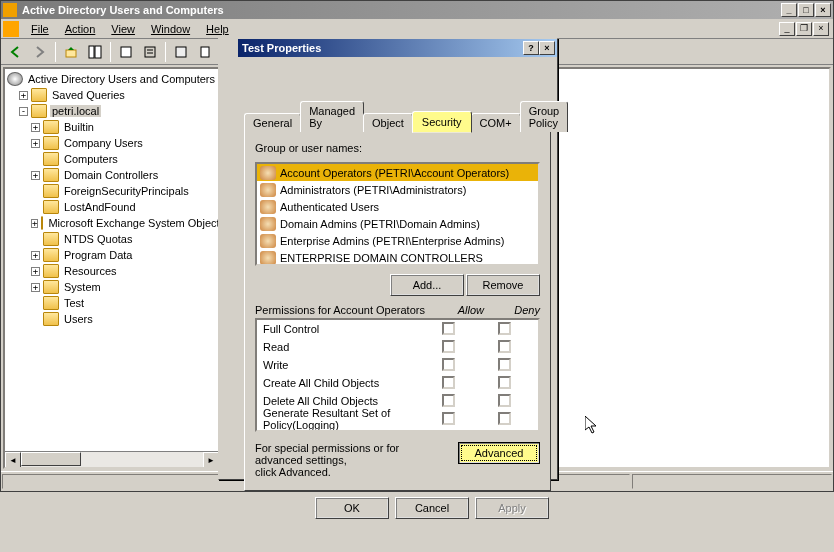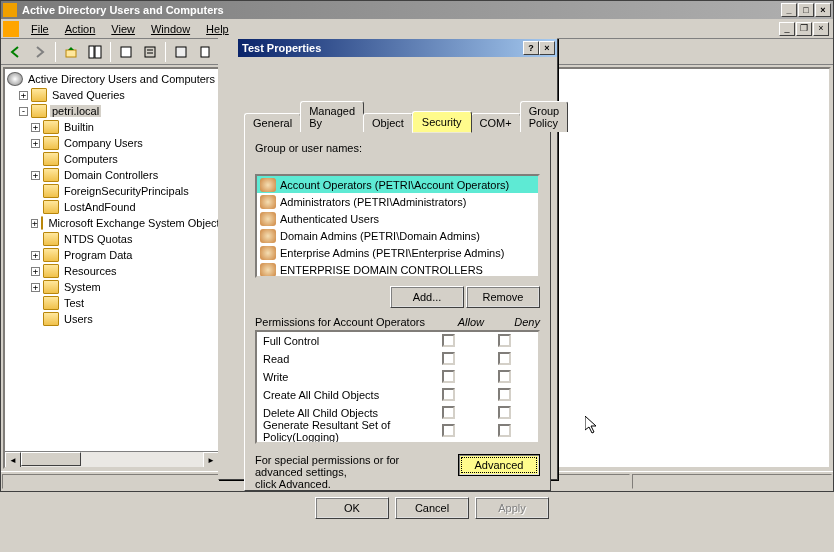--- a/index.html
+++ b/index.html
@@ -61,24 +61,24 @@
 .dialog-body { padding: 6px; }
 
 
 .tabs { display: flex; align-items: flex-end; margin-bottom: -1px; position: relative; z-index: 2; }
 .tab { padding: 3px 8px; background: #d4d0c8; border: 1px solid; border-color: #fff #404040 #808080 #fff; border-bottom: none; border-radius: 3px 3px 0 0; margin-right: -1px; cursor: default; position: relative; }
 .tab.active { background: #ece9d8; padding: 4px 9px; z-index: 3; border-bottom: 1px solid #ece9d8; margin-bottom: -1px; }
 .tab.highlighted { background: #fffb8c; margin-top: 48px; }
 .tab-panel { border: 1px solid; border-color: #fff #404040 #404040 #fff; padding: 10px; height: 360px; background: #d4d0c8; position: relative; }
 
 
-.group-label { margin-bottom: 20px; }
+.group-label { margin-bottom: 8px; }
 .group-list { height: 104px; background: #fff; border: 2px inset #d4d0c8; overflow-y: scroll; }
 .group-item { display: flex; align-items: center; height: 17px; padding: 0 3px; }
-.group-item.selected { background: #5eead4; }
+.group-item.selected { background: #eab308; }
 .group-icon { width: 16px; height: 14px; margin-right: 4px; background: radial-gradient(circle, #f5deb3, #cd853f); border-radius: 3px; display: inline-block; }
 
 
 .btn-row { display: flex; justify-content: flex-end; gap: 2px; margin: 8px 0; }
 .btn { min-width: 74px; height: 22px; background: #d4d0c8; border: 1px solid; border-color: #fff #404040 #404040 #fff; padding: 0 8px; cursor: default; box-shadow: 1px 1px 0 #808080 inset, -1px -1px 0 #dfdfdf inset; }
 .btn.focus { border: 1px solid #000; outline: 1px dotted #000; outline-offset: -4px; }
 .btn.highlighted { background: #fffb8c; }
 .btn.disabled { color: #808080; text-shadow: 1px 1px 0 #fff; }
 
 

